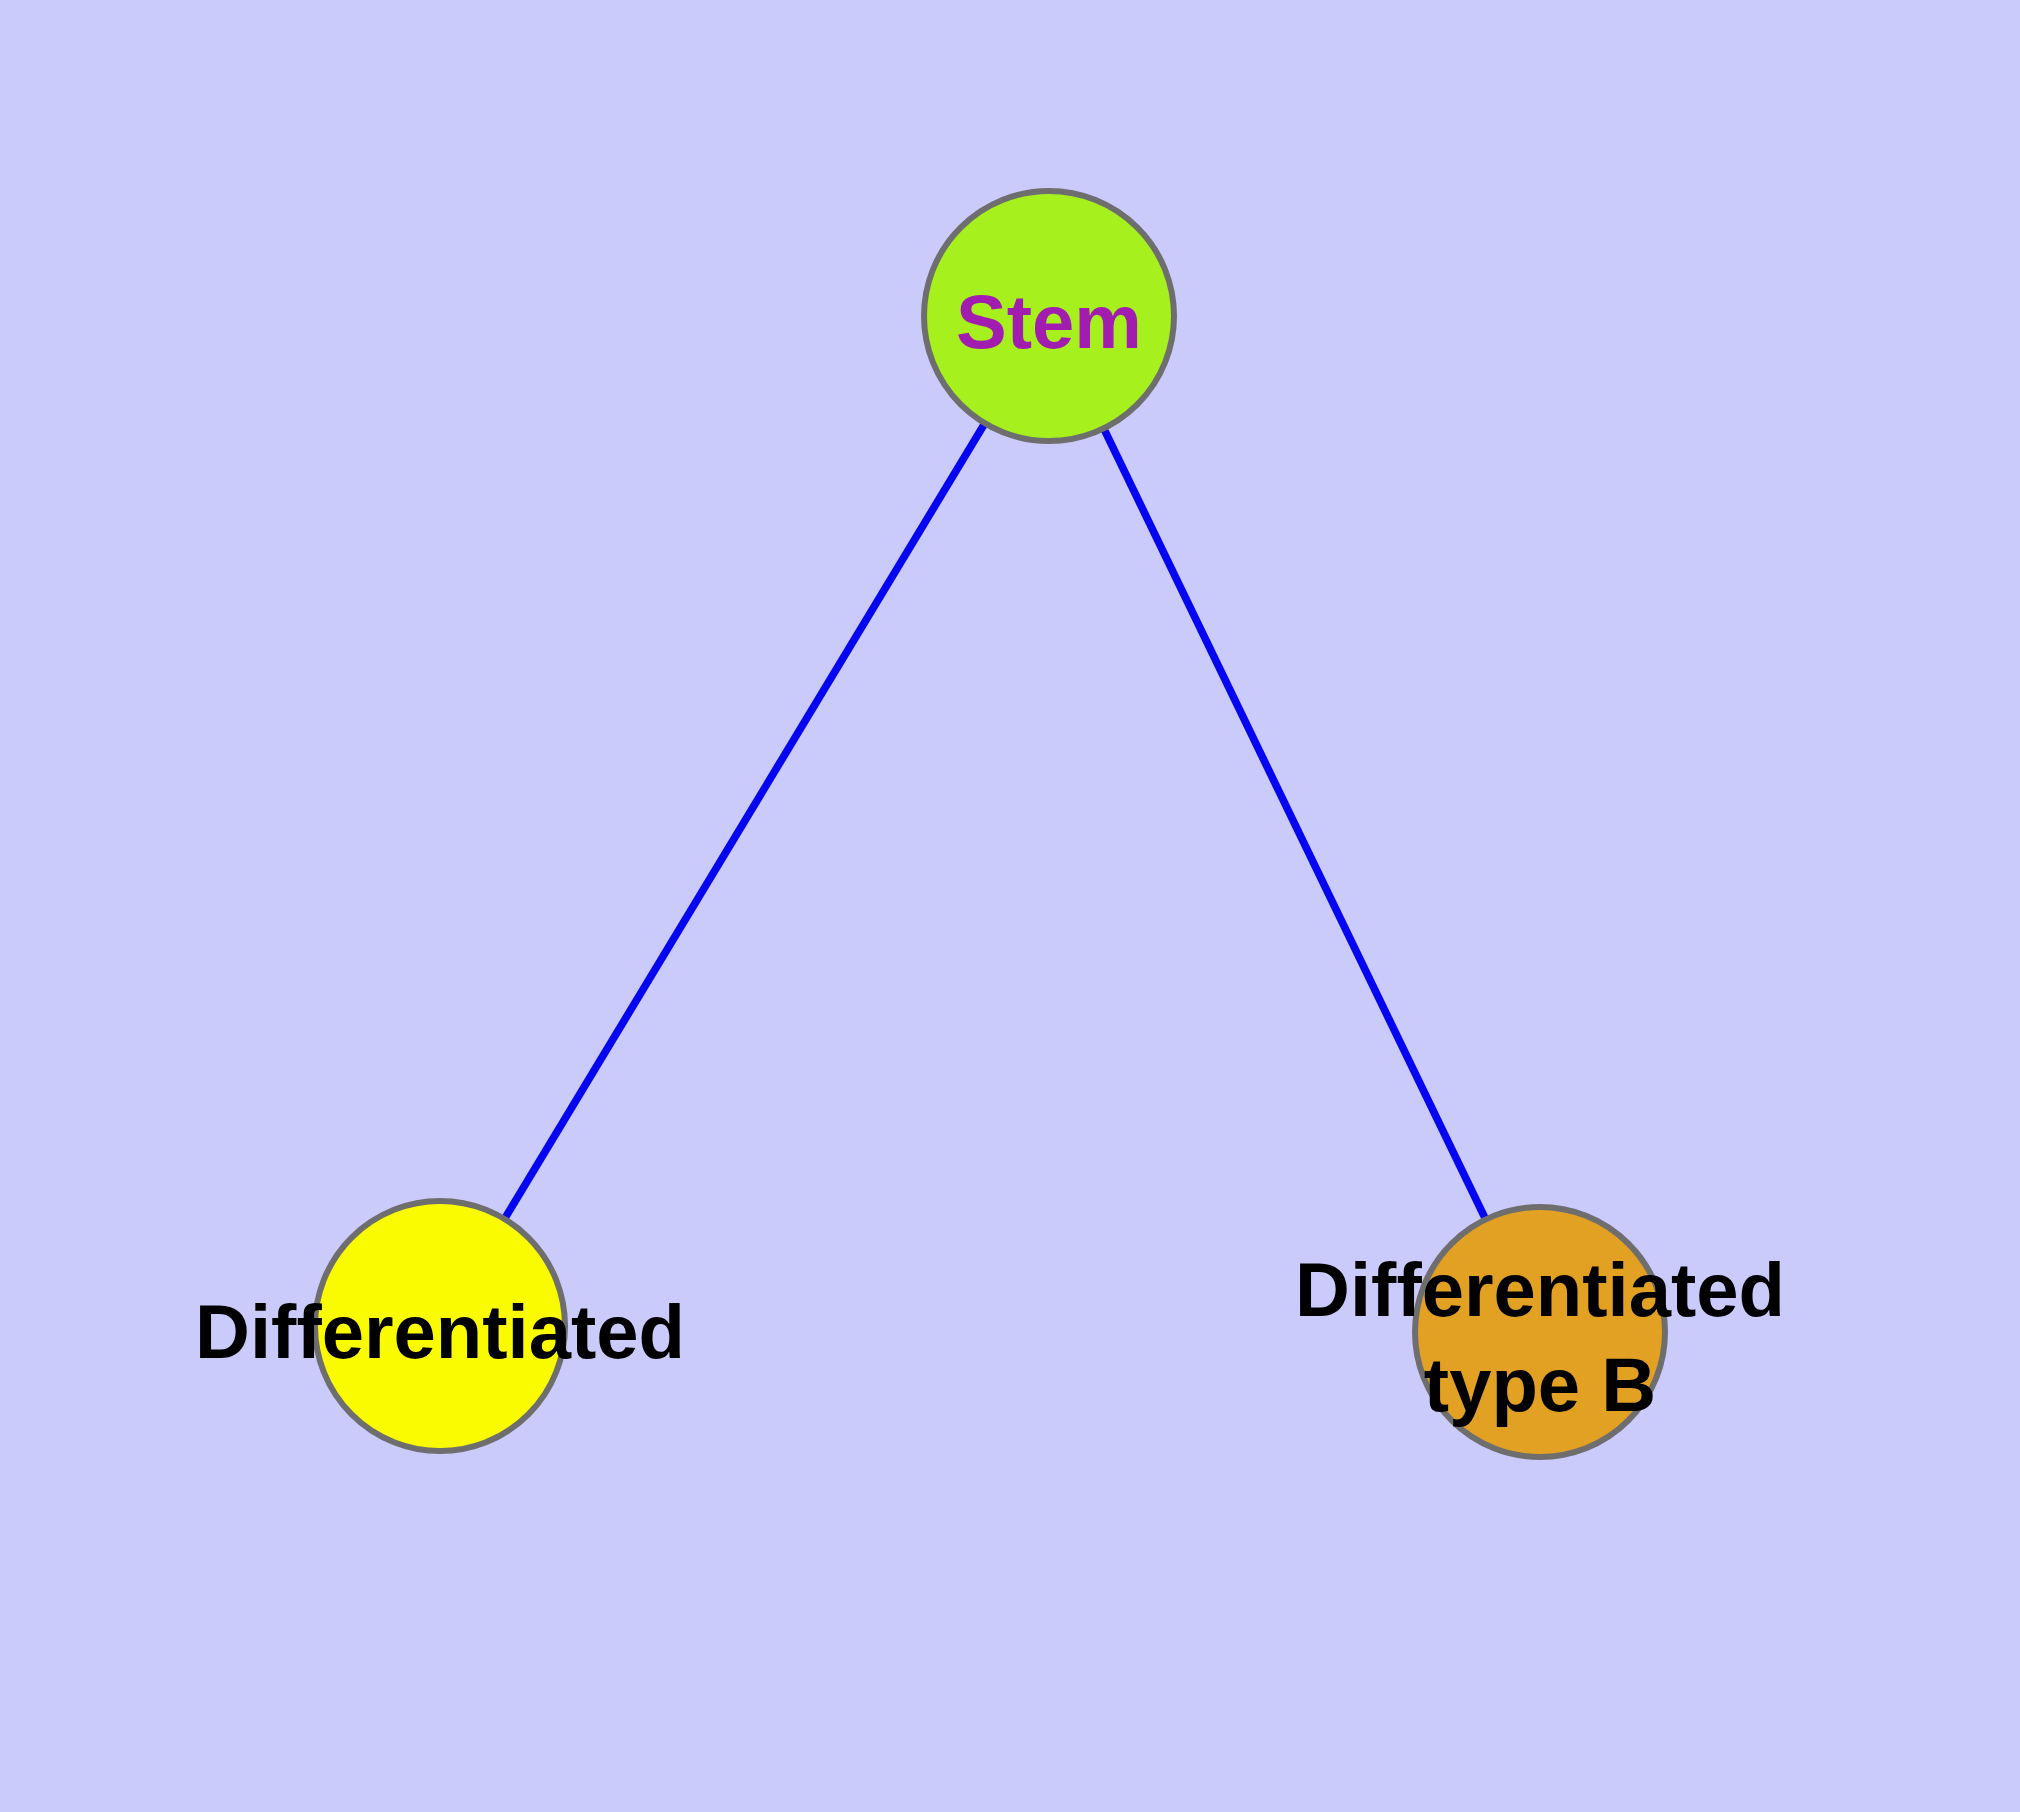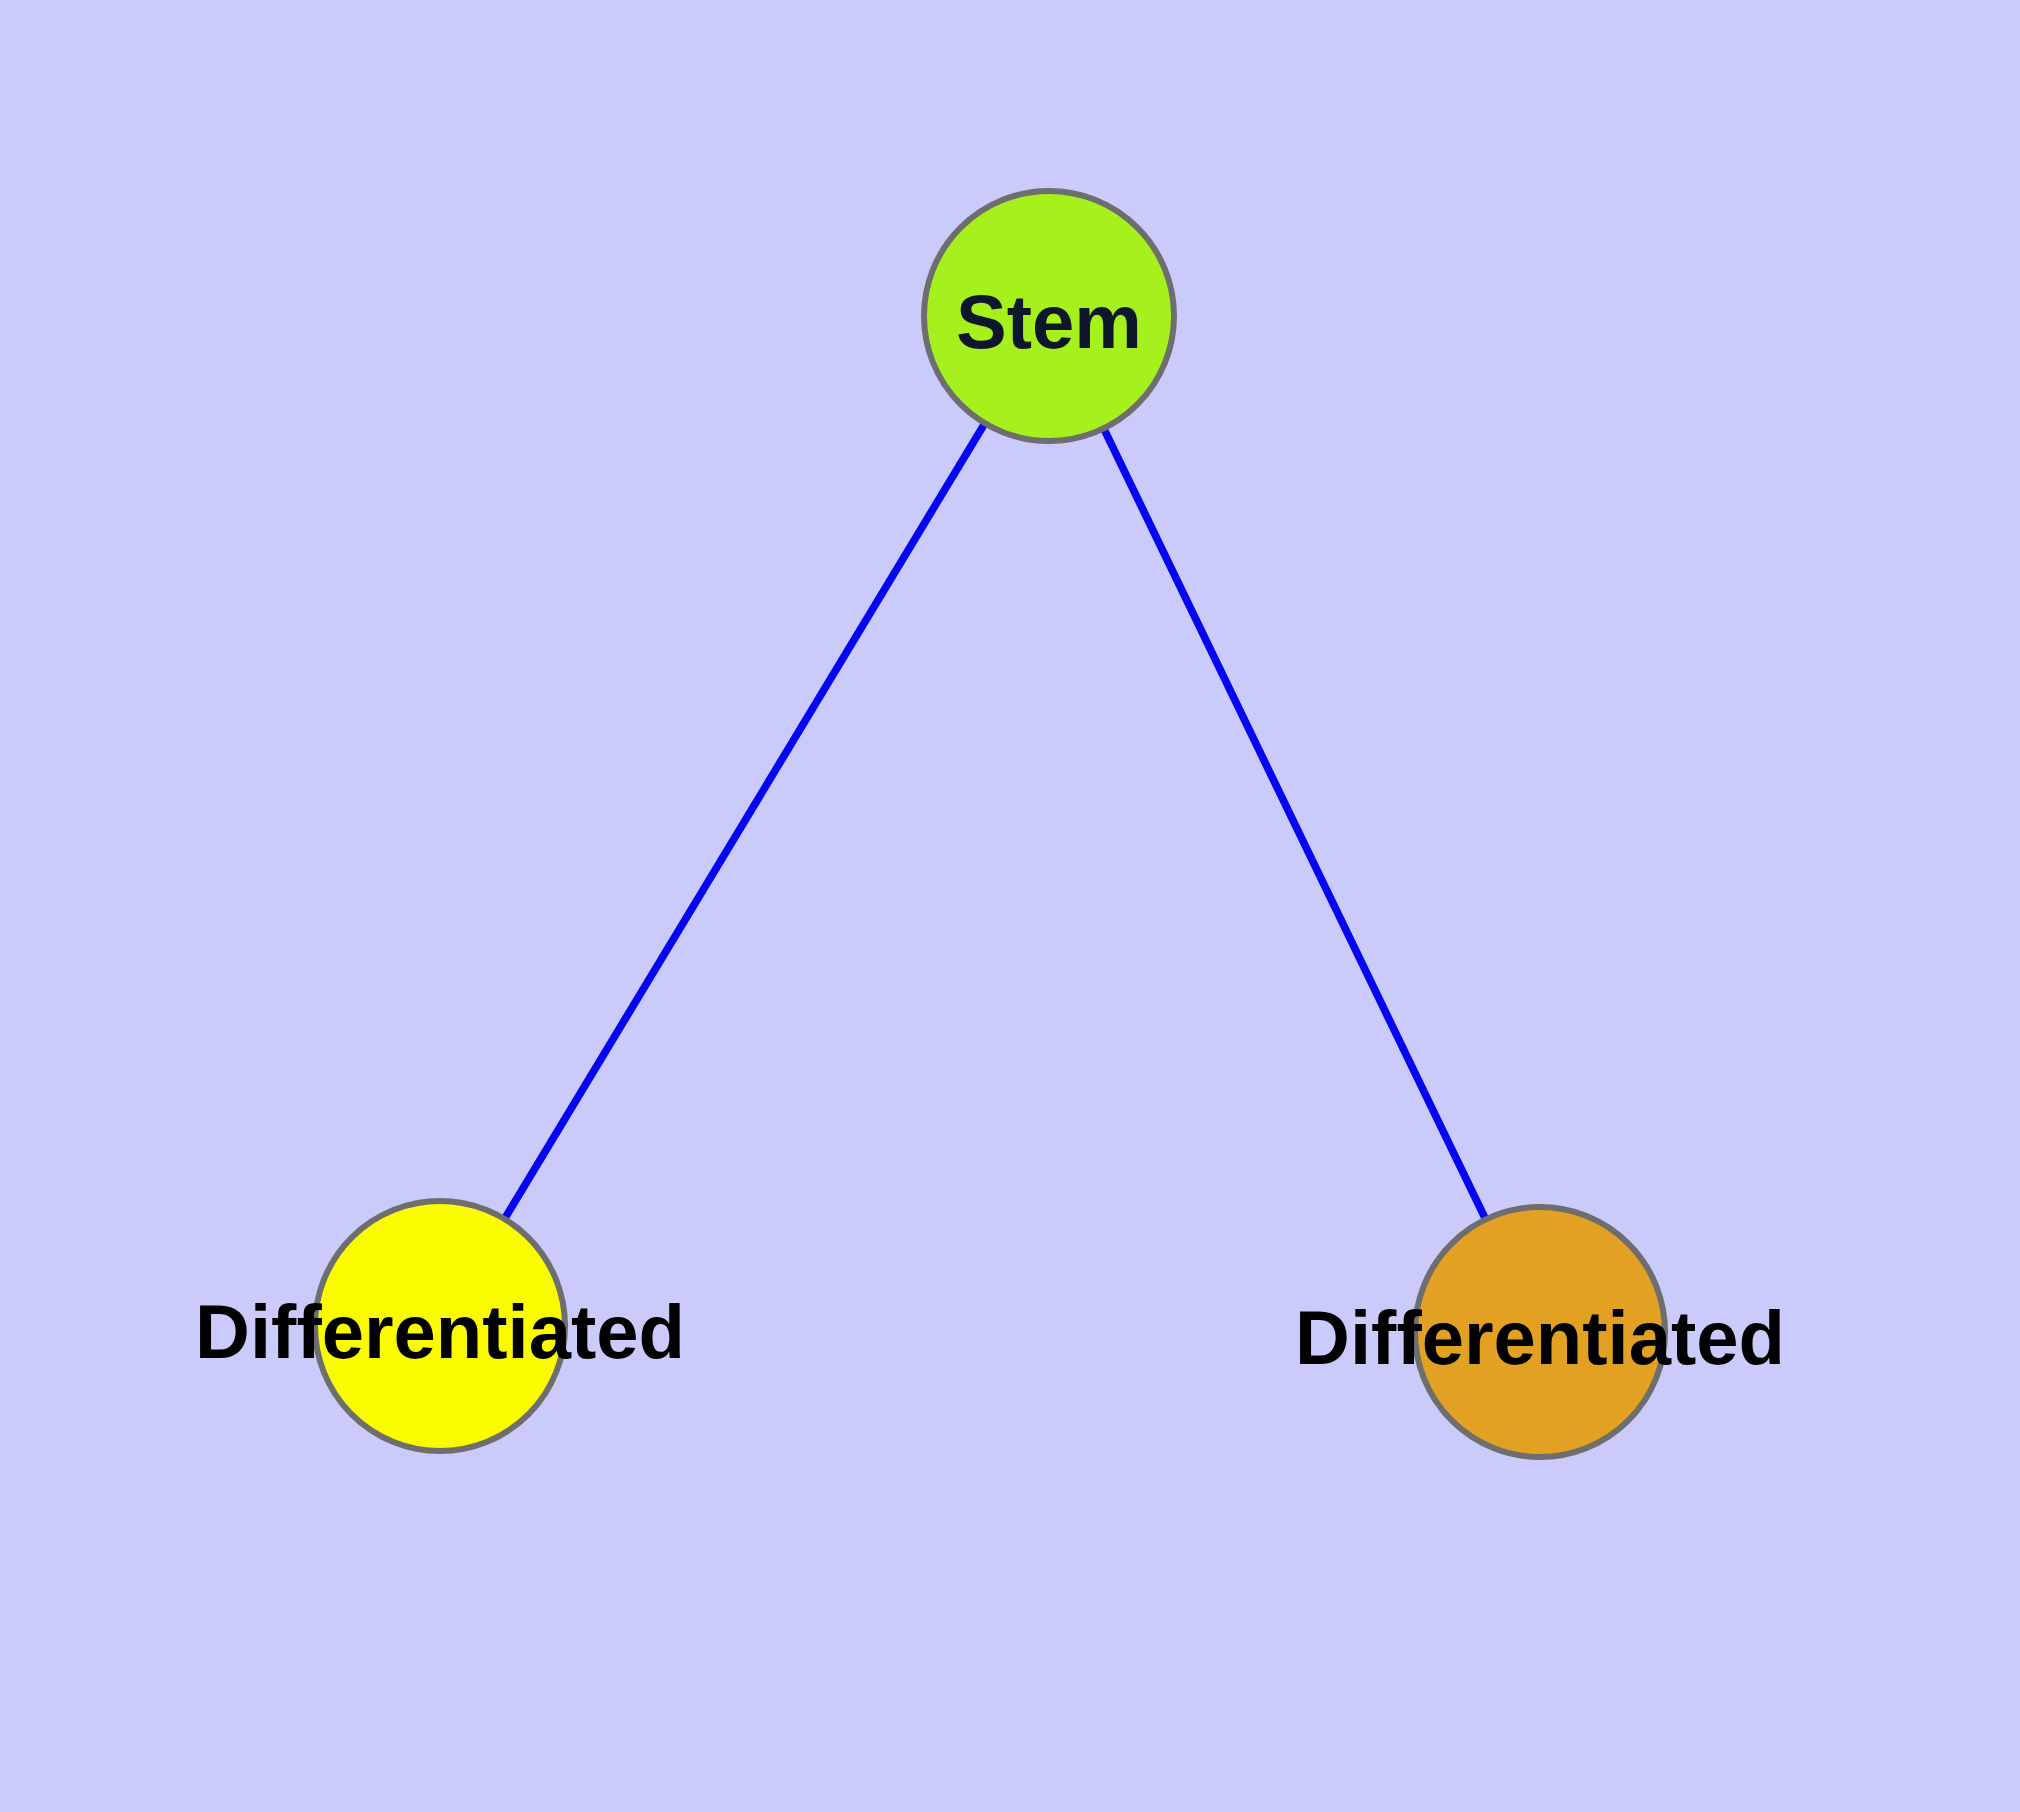--- a/index.html
+++ b/index.html
@@ -37,26 +37,27 @@
 </head>
 <body style="background: rgb(202, 202, 251);">
 
 <div id="canvas" style="width: 2021px; height: 1812px; background: rgb(202, 202, 251);">
   <svg id="edge-layer" xmlns="http://www.w3.org/2000/svg" viewBox="0 0 2384 2138" width="2021" height="1812">
       <line x1="1238" y1="373" x2="519" y2="1564" stroke="#0505F0" stroke-width="9"></line>
       <line x1="1238" y1="373" x2="1817" y2="1572" stroke="#0505F0" stroke-width="9"></line>
     </svg>
   <div id="nodes-layer">
       <div class="node-circle" style="left: 921px; top: 188px; width: 256px; height: 256px; background: rgb(166, 240, 30); border: 6.8px solid rgb(110, 110, 110);"></div>
-      <div class="node-label" style="left: 1049px; top: 321px; color: #0f172a; font-size: 76px; line-height: 95px;">
+      <div class="node-label" style="left: 1049px; top: 321px; color: #a21caf; font-size: 76px; line-height: 95px;">
         <span class="label-line">Stem</span>
       </div>
       <div class="node-circle" style="left: 312px; top: 1198px; width: 256px; height: 256px; background: rgb(251, 251, 0); border: 6.8px solid rgb(110, 110, 110);"></div>
       <div class="node-label" style="left: 440px; top: 1331px; color: rgb(0, 0, 0); font-size: 76px; line-height: 95px;">
         <span class="label-line">Differentiated</span>
       </div>
       <div class="node-circle" style="left: 1412px; top: 1204px; width: 256px; height: 256px; background: rgb(226, 161, 34); border: 6.8px solid rgb(110, 110, 110);"></div>
       <div class="node-label" style="left: 1540px; top: 1337px; color: rgb(0, 0, 0); font-size: 76px; line-height: 95px;">
         <span class="label-line">Differentiated</span>
+        <span class="label-line">type B</span>
       </div>
     </div>
 </div>
 
 
 </body></html>

